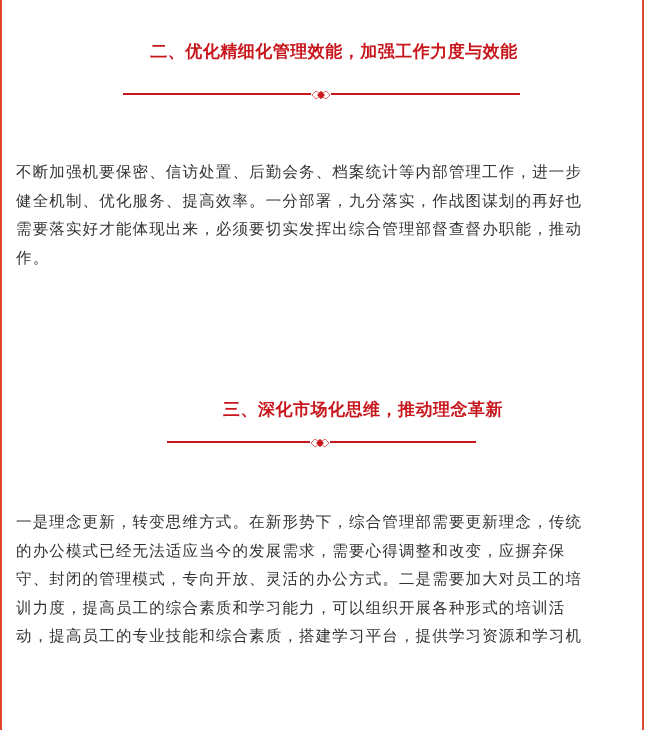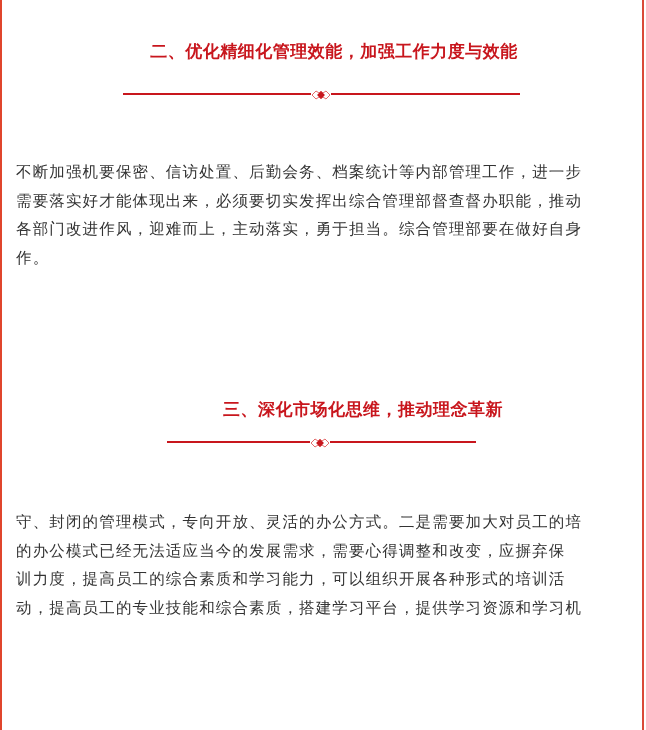--- a/index.html
+++ b/index.html
@@ -104,35 +104,36 @@
     <div class="ornament">
       <svg width="20" height="14" viewBox="0 0 20 14">
         <path d="M1 7 L5 3 L8 5 L10 3 L12 5 L15 3 L19 7 L15 11 L12 9 L10 11 L8 9 L5 11 Z" fill="none" stroke="#e05a5a" stroke-width="0.9"></path>
         <path d="M6 7 L10 3.5 L14 7 L10 10.5 Z" fill="#c8161d"></path>
         <circle cx="10" cy="7" r="2.6" fill="#c8161d"></circle>
       </svg>
     </div>
   </div>
   <div class="para p1">
     <span class="ln">不断加强机要保密、信访处置、后勤会务、档案统计等内部管理工作，进一步</span>
+    <span class="ln">健全机制、优化服务、提高效率。一分部署，九分落实，作战图谋划的再好也</span>
     <span class="ln">需要落实好才能体现出来，必须要切实发挥出综合管理部督查督办职能，推动</span>
-    <span class="ln">各部门改进作风，迎难而上，主动落实，勇于担当。综合管理部要在做好自身</span>
     <span class="ln">作。</span>
   </div>
 
   <div class="heading h2">三、深化市场化思维，推动理念革新</div>
   <div class="divider d2">
     <div class="line"></div>
     <div class="ornament">
       <svg width="20" height="14" viewBox="0 0 20 14">
         <path d="M1 7 L5 3 L8 5 L10 3 L12 5 L15 3 L19 7 L15 11 L12 9 L10 11 L8 9 L5 11 Z" fill="none" stroke="#e05a5a" stroke-width="0.9"></path>
         <path d="M6 7 L10 3.5 L14 7 L10 10.5 Z" fill="#c8161d"></path>
         <circle cx="10" cy="7" r="2.6" fill="#c8161d"></circle>
       </svg>
     </div>
   </div>
   <div class="para p2">
+    <span class="ln">一是理念更新，转变思维方式。在新形势下，综合管理部需要更新理念，传统</span>
+    <span class="ln">的办公模式已经无法适应当今的发展需求，需要心得调整和改变，应摒弃保</span>
     <span class="ln">守、封闭的管理模式，专向开放、灵活的办公方式。二是需要加大对员工的培</span>
-    <span class="ln">的办公模式已经无法适应当今的发展需求，需要心得调整和改变，应摒弃保</span>
     <span class="ln">训力度，提高员工的综合素质和学习能力，可以组织开展各种形式的培训活</span>
     <span class="ln">动，提高员工的专业技能和综合素质，搭建学习平台，提供学习资源和学习机</span>
   </div>
 </div>
 
 </body></html>

